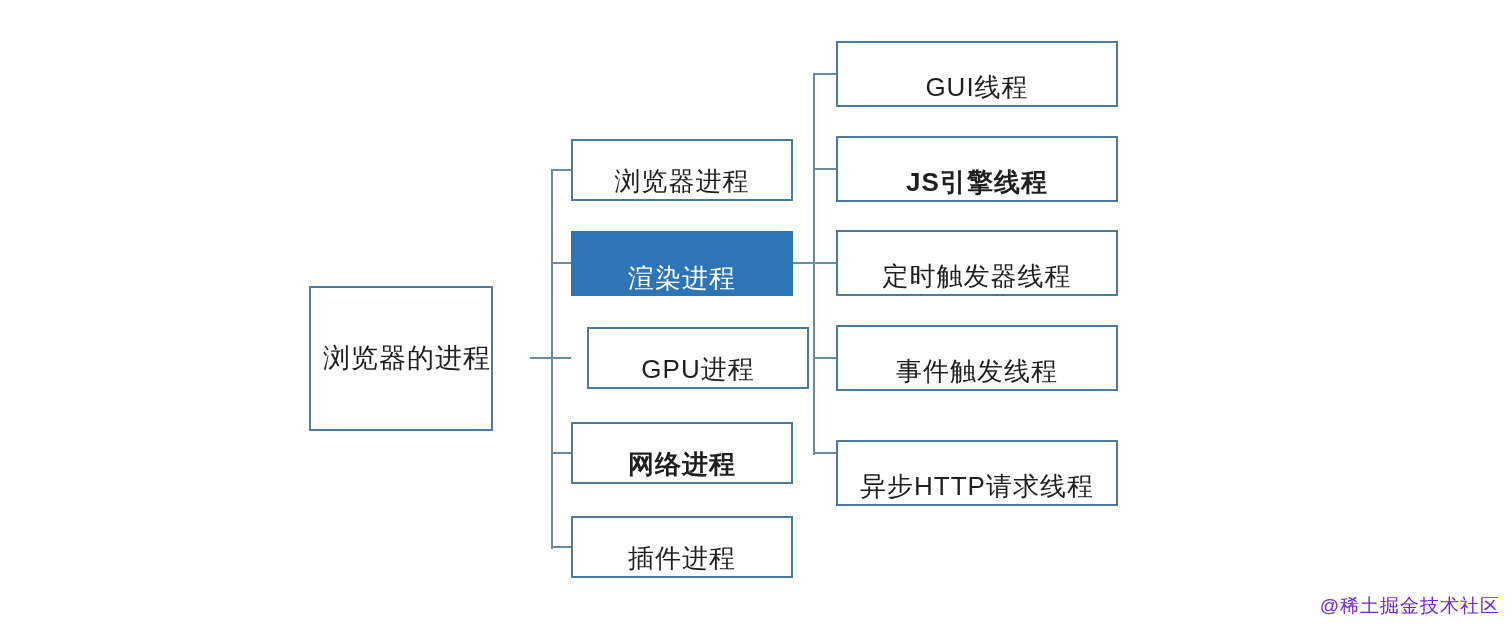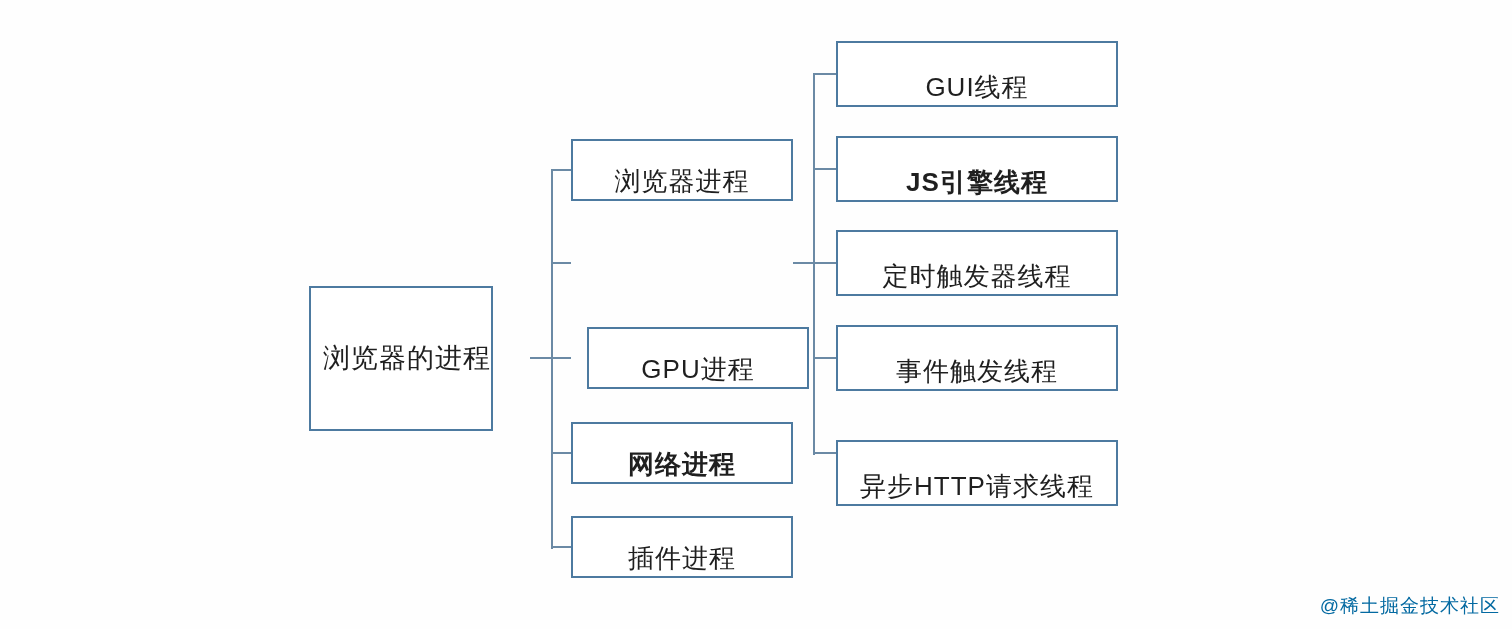--- a/index.html
+++ b/index.html
@@ -71,21 +71,21 @@
   .stub-r0 { left: 813px; top: 73px;  width: 23px; }
   .stub-r1 { left: 813px; top: 168px; width: 23px; }
   .stub-r2 { left: 813px; top: 262px; width: 23px; }
   .stub-r3 { left: 813px; top: 357px; width: 23px; }
   .stub-r4 { left: 813px; top: 452px; width: 23px; }
   .watermark {
     position: absolute;
     right: 12px;
     bottom: 10px;
     font-size: 19px;
-    color: #0369a1;
+    color: #6d28d9;
     letter-spacing: 1px;
   }
 </style>
 </head>
 <body>
 
 <div class="canvas">
 
   <div class="line h-line stub-root"></div>
   <div class="line v-line trunk-left"></div>
@@ -102,20 +102,23 @@
   <div class="line h-line stub-r2"></div>
   <div class="line h-line stub-r3"></div>
   <div class="line h-line stub-r4"></div>
 
   <div class="node root-node">
     <span>浏览器的进程</span>
   </div>
 
   <div class="node mid-node mid-0">
     <span>浏览器进程</span>
+  </div>
+  <div class="node mid-node mid-1 highlight">
+    <span>渲染进程</span>
   </div>
   <div class="node mid-node mid-2">
     <span>GPU进程</span>
   </div>
   <div class="node mid-node mid-3">
     <span>网络进程</span>
   </div>
   <div class="node mid-node mid-4">
     <span>插件进程</span>
   </div>

